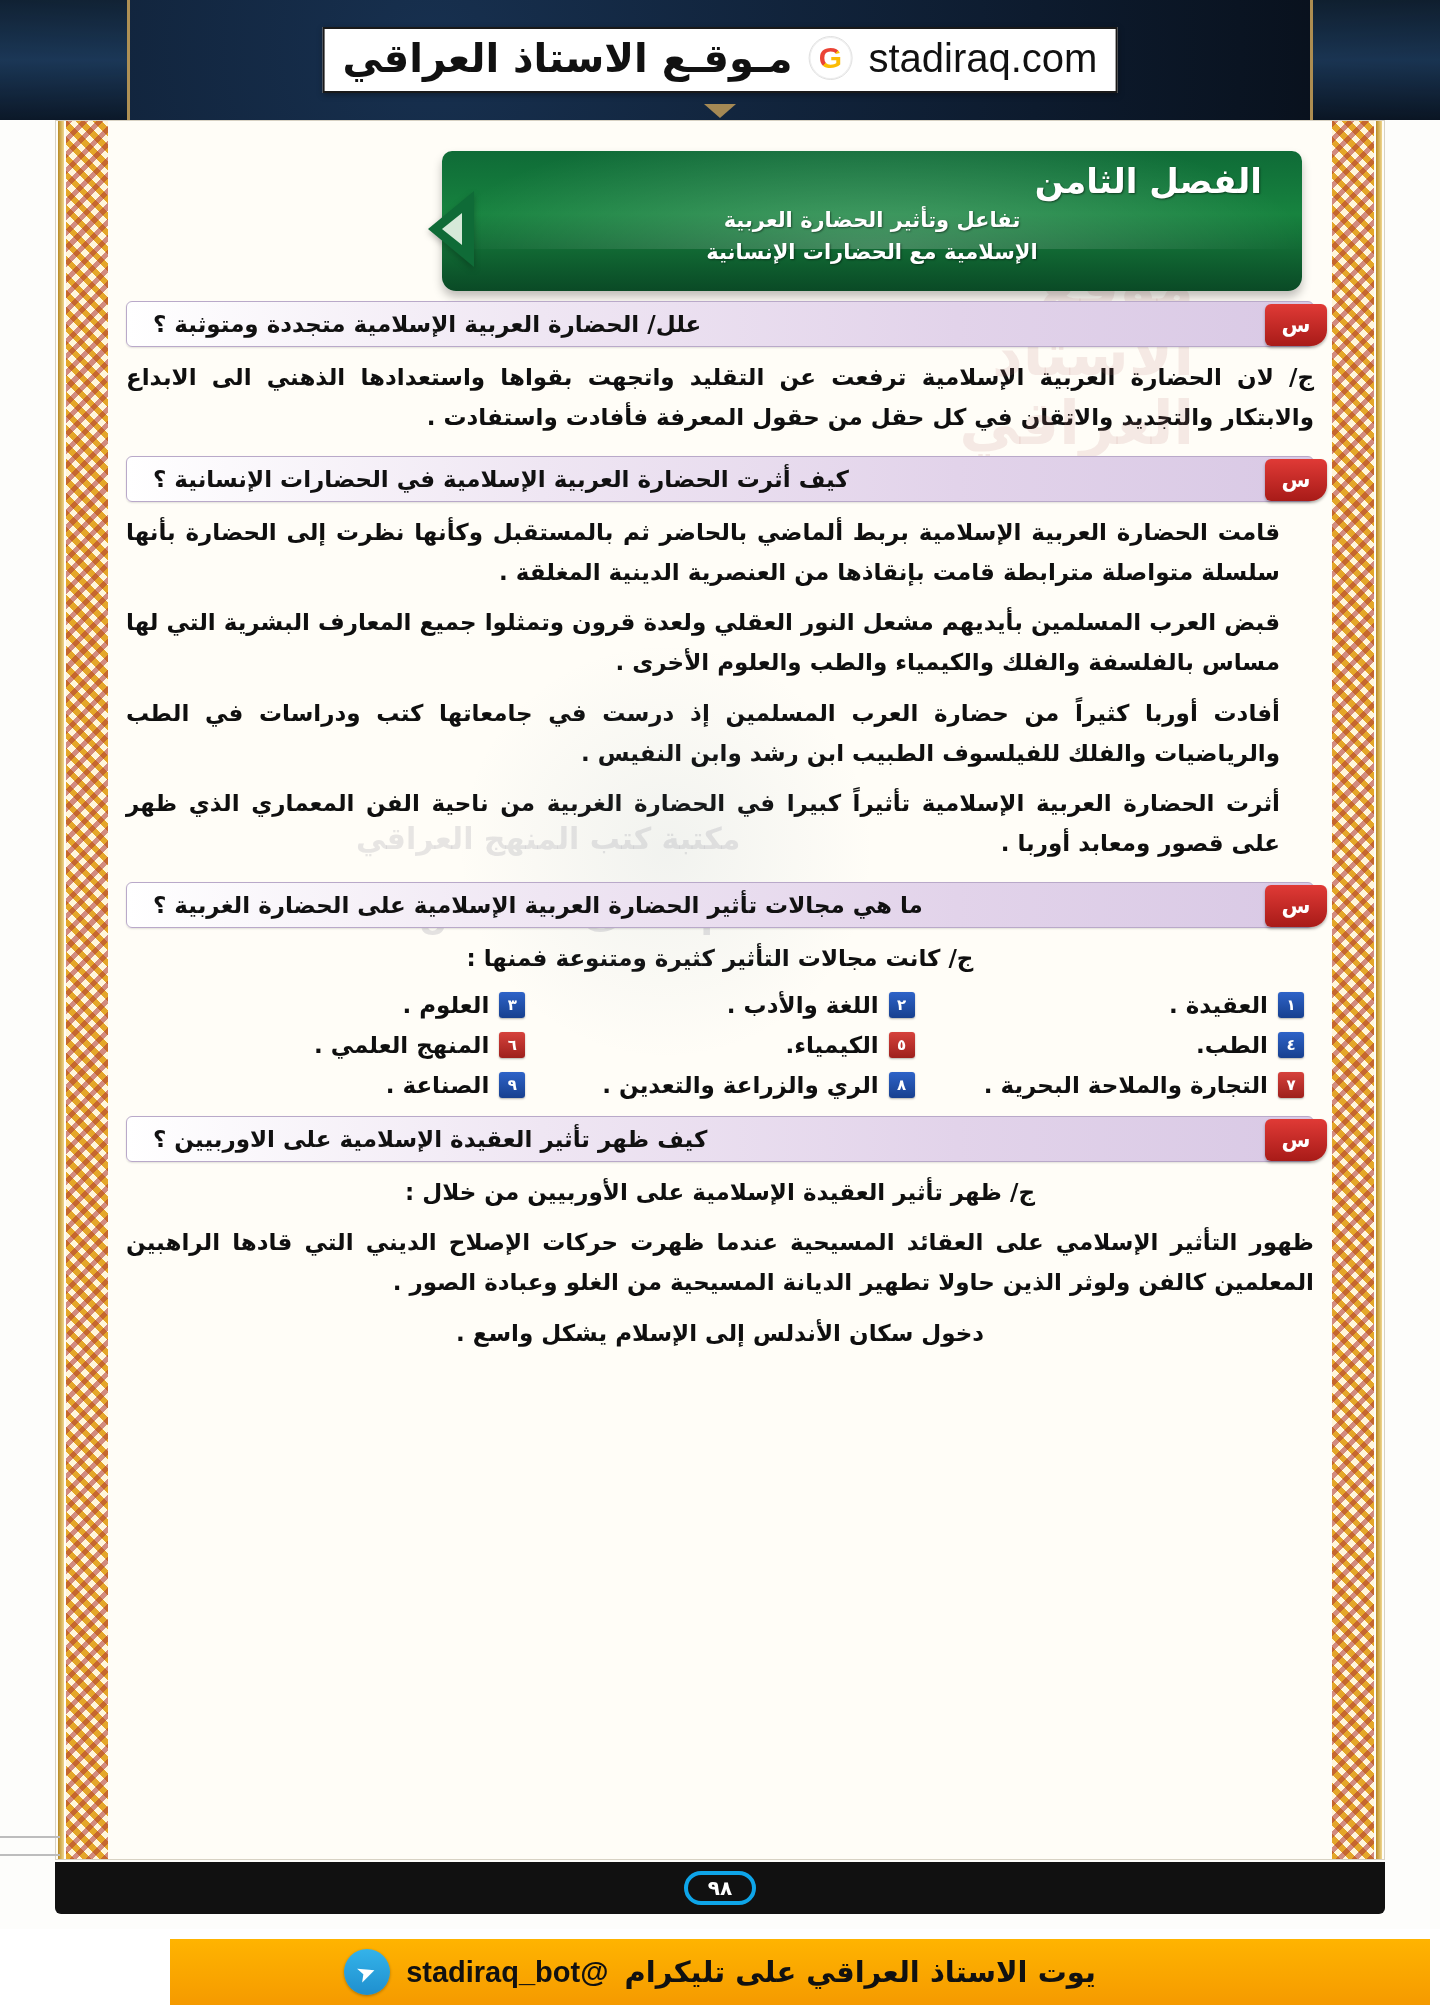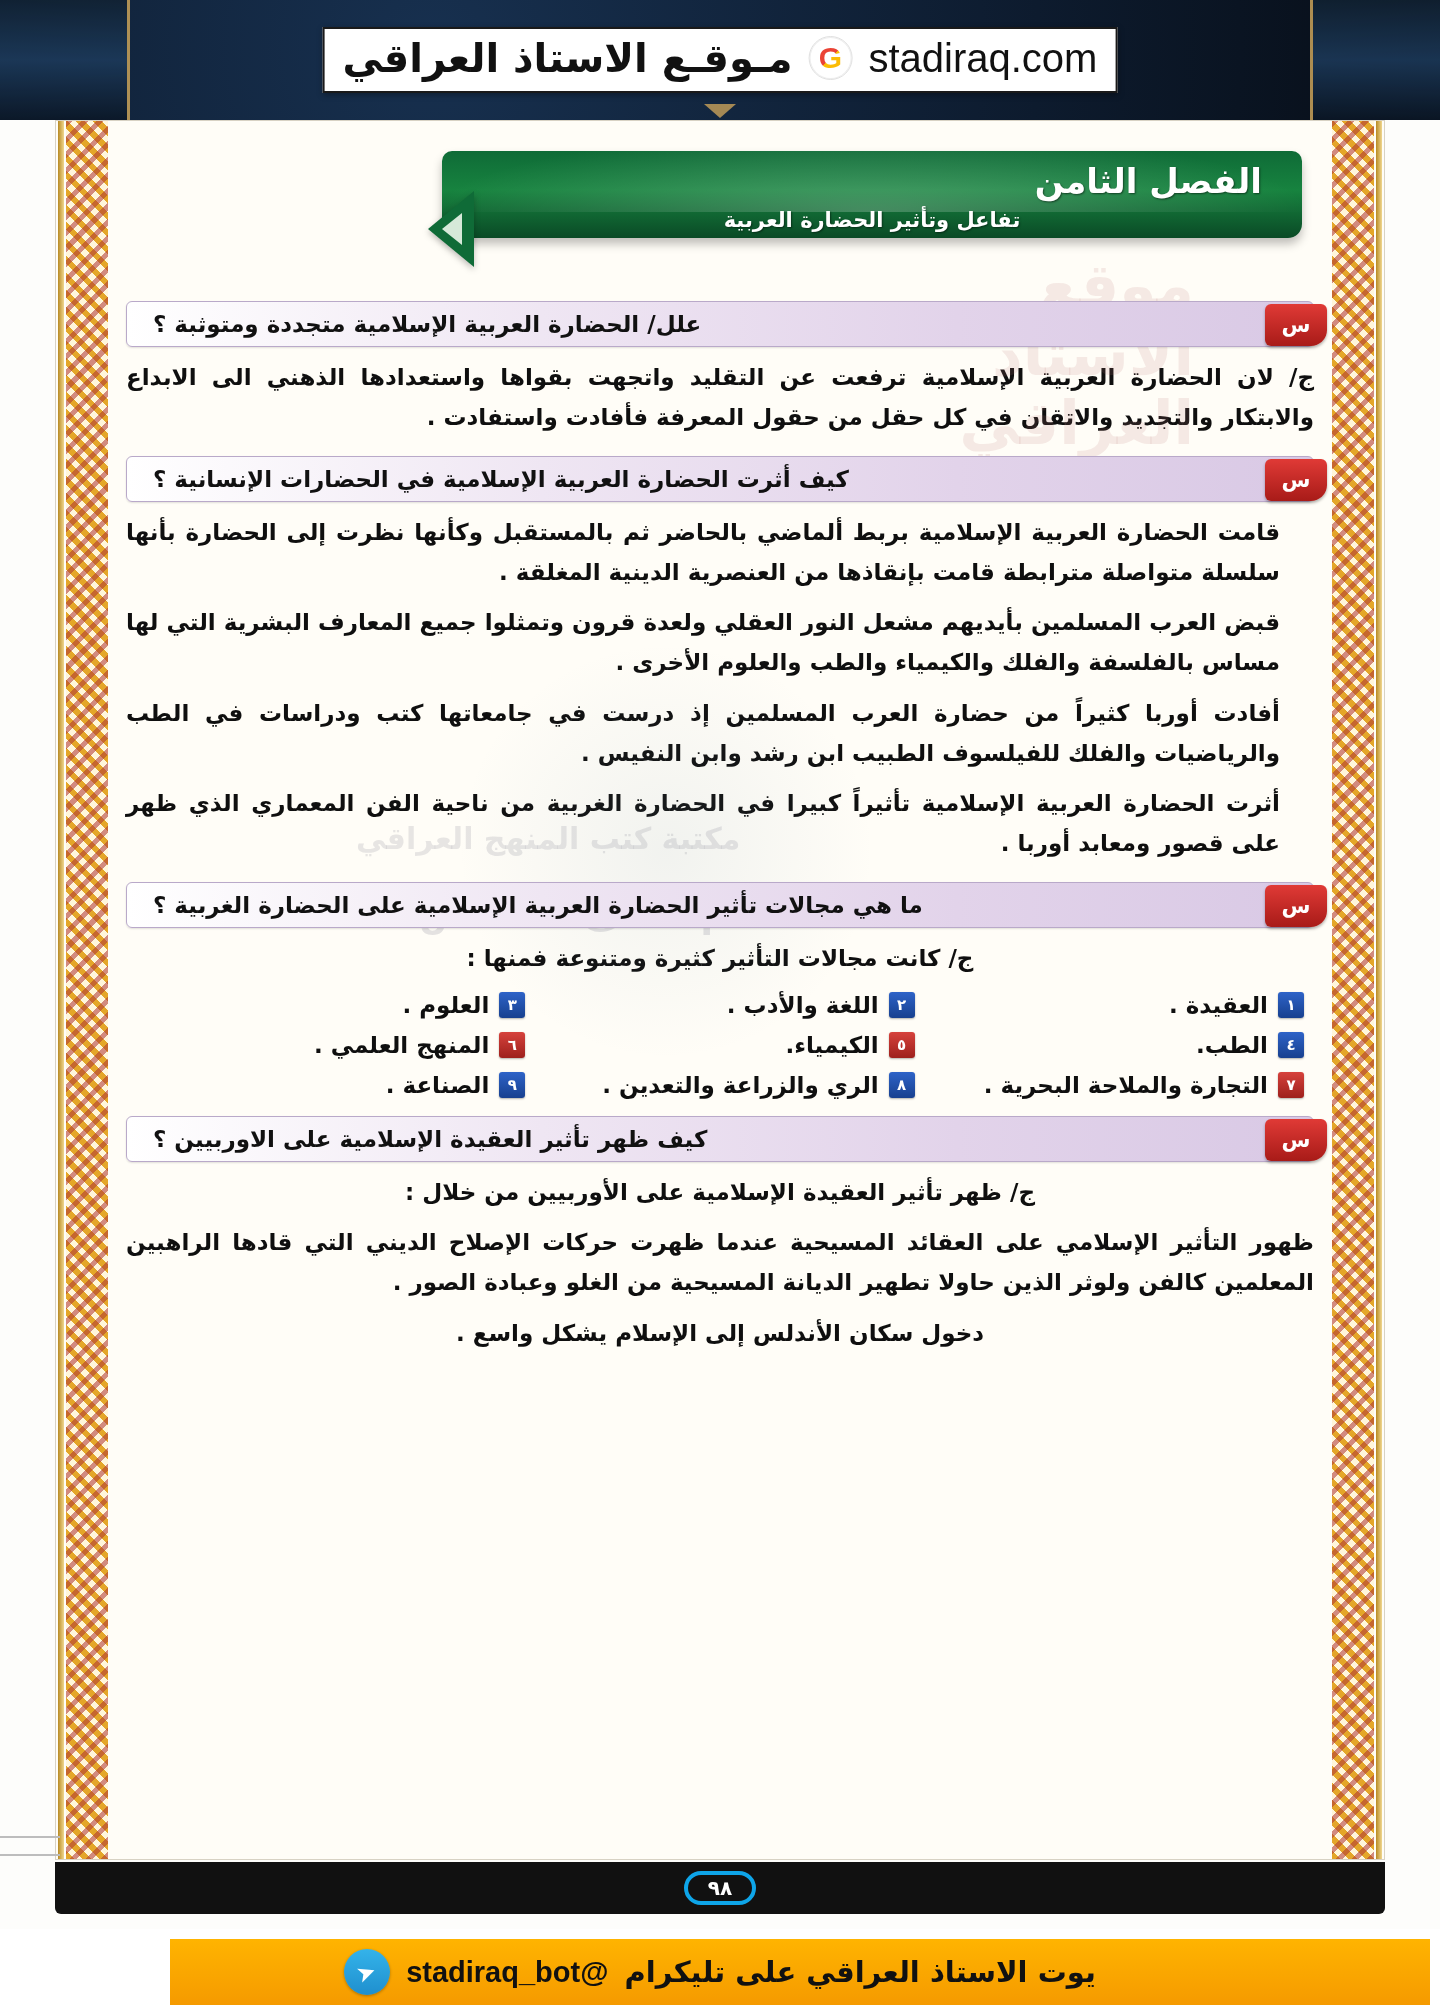--- a/index.html
+++ b/index.html
@@ -139,21 +139,21 @@
 
   
   .chapter-wrap {
     position: relative;
     margin-top: 22px;
     height: 140px;
   }
   .chapter-banner {
     position: absolute;
     top: 8px; right: 12px;
-    width: 860px; height: 87px;
+    width: 860px; height: 140px;
     background: linear-gradient(180deg,#0f6b37 0%, #17833f 45%, #0a4a26 100%);
     border-radius: 10px 10px 14px 14px;
     box-shadow: 0 6px 10px rgba(0,0,0,.25);
     overflow: hidden;
   }
   .chapter-banner::after {
     content:"";
     position:absolute; left:-10%; top:-40%;
     width: 120%; height: 110%;
     background: radial-gradient(ellipse at 50% 100%, rgba(255,255,255,.22), rgba(255,255,255,0) 60%);

